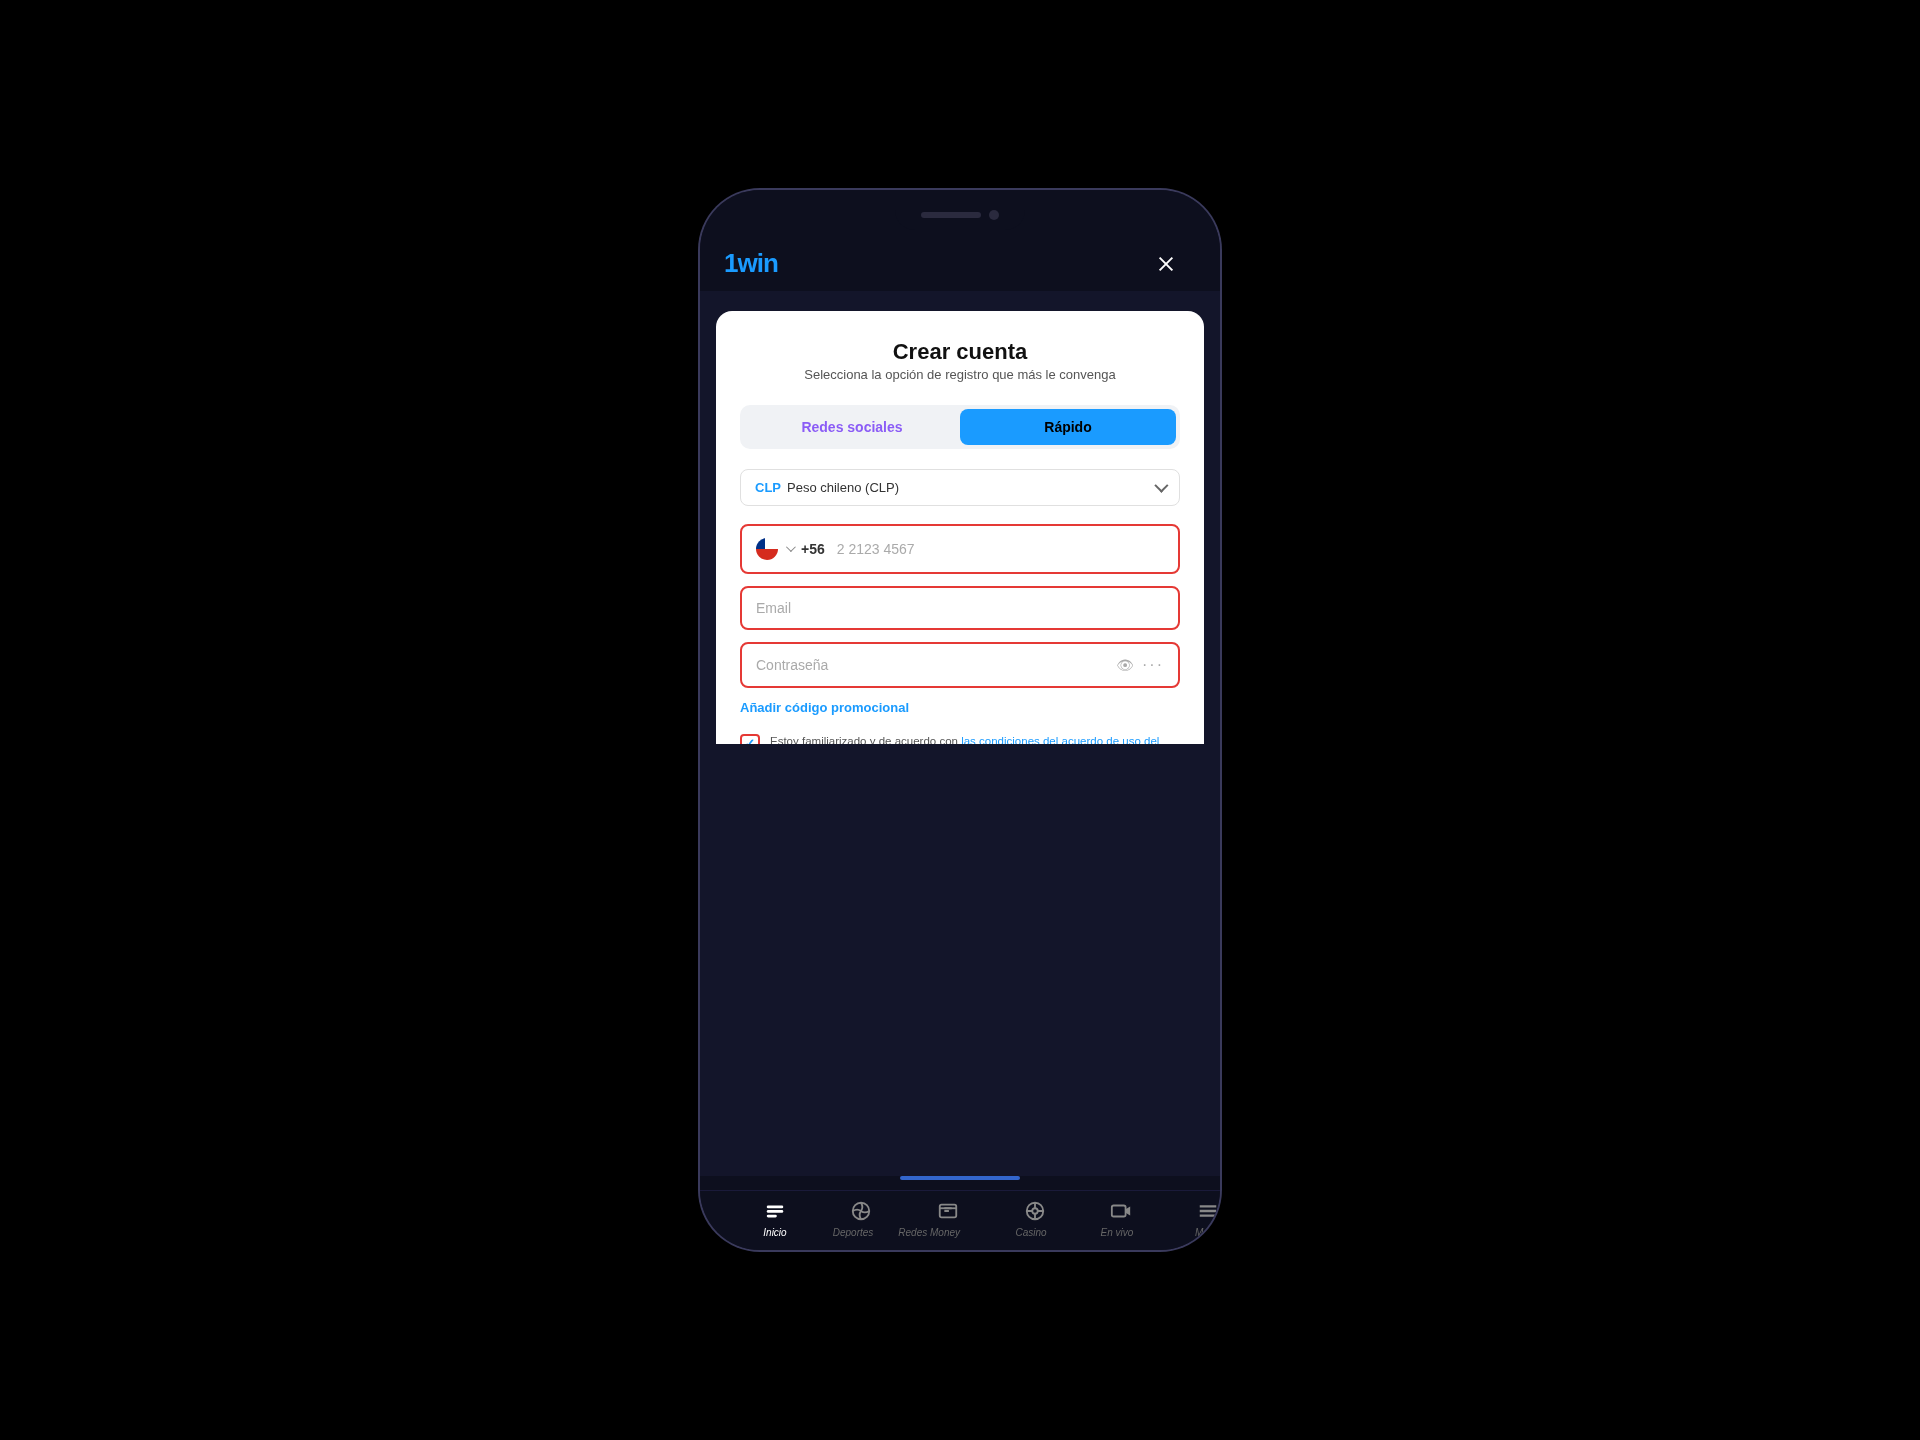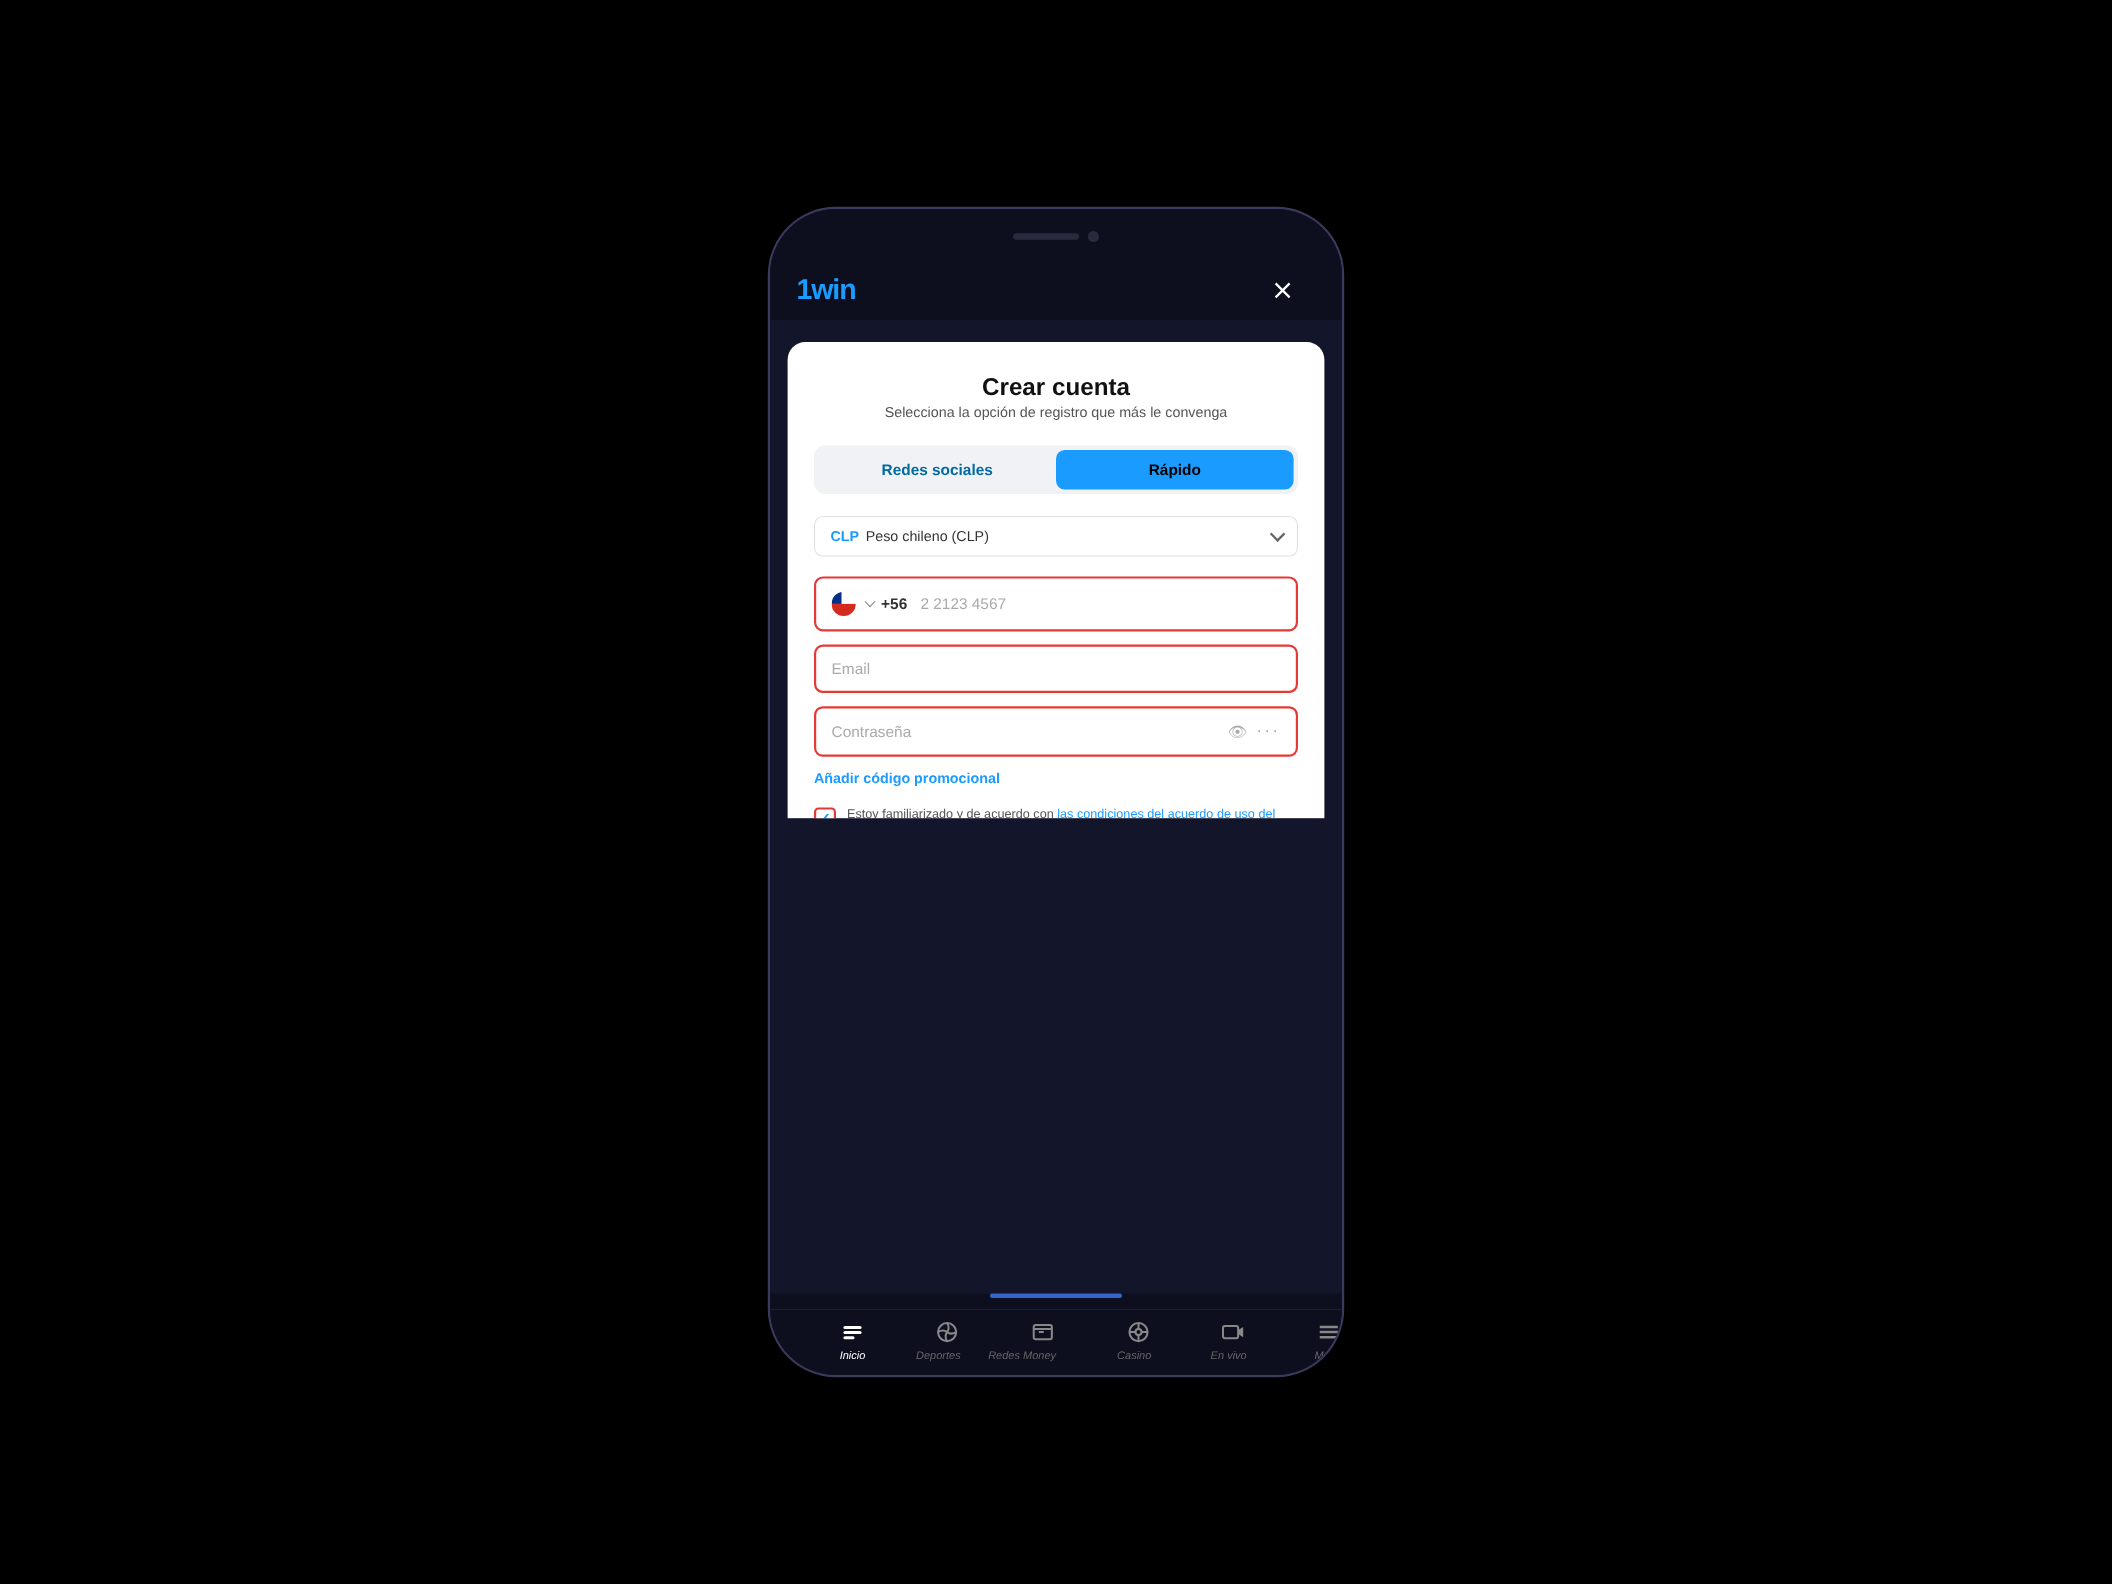--- a/index.html
+++ b/index.html
@@ -157,21 +157,21 @@
       border: none;
       border-radius: 8px;
       font-size: 14px;
       font-weight: 600;
       cursor: pointer;
       transition: all 0.2s;
     }
 
     .tab-btn.inactive {
       background: transparent;
-      color: #0369a1;
+      color: #8b5cf6;
     }
 
     .tab-btn.active {
       background: #1a9bff;
       color: #000000;
     }
 
     .currency-row {
       width: 100%;
       display: flex;

